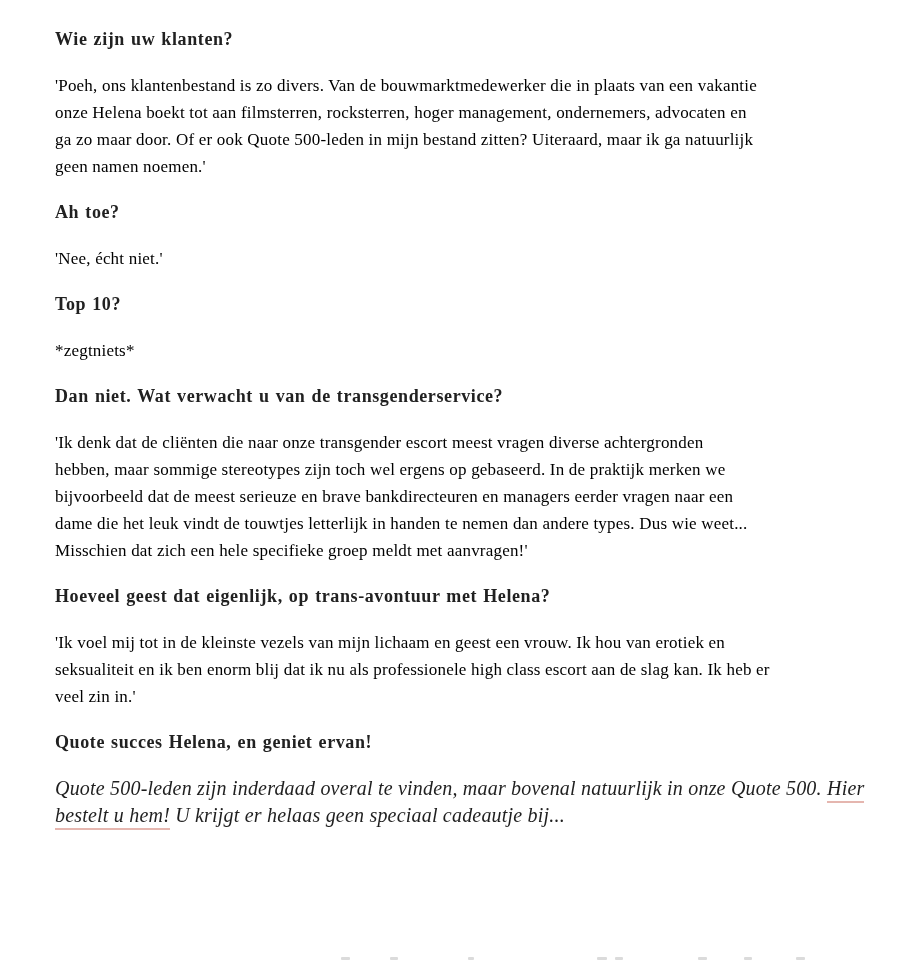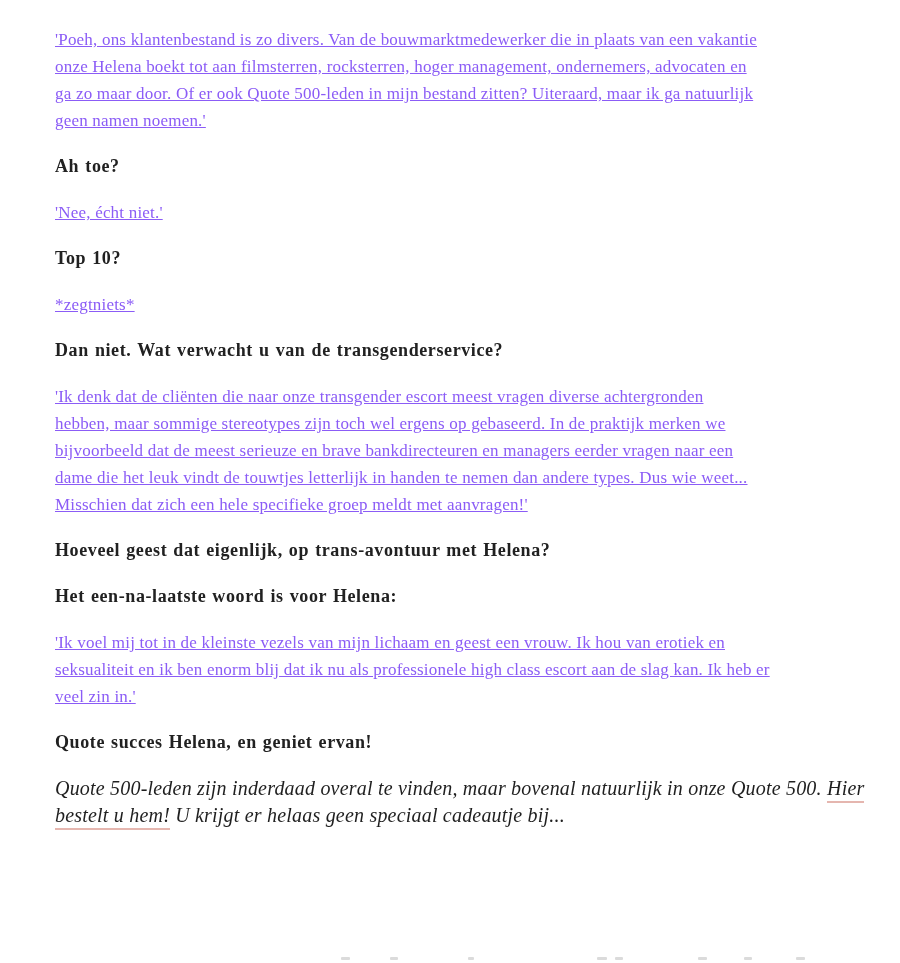--- a/index.html
+++ b/index.html
@@ -32,22 +32,21 @@
     white-space: nowrap;
   }
   .para {
     margin: 0 0 19px 0;
   }
   .para .line {
     font-size: 17px;
     line-height: 27px;
     letter-spacing: 0.2px;
     white-space: nowrap;
-    color: #8b5cf6;
-    text-decoration: underline;
+    color: #000000;
   }
   .outro {
     margin: 8px 0 0 0;
     font-style: italic;
   }
   .outro .outro-line {
     font-size: 20px;
     line-height: 27px;
     letter-spacing: 0.2px;
     white-space: nowrap;
@@ -76,20 +75,21 @@
     background: #bdbdbd;
     opacity: 0.55;
     border-radius: 1px;
   }
 </style>
 </head>
 <body>
 
 <div class="article">
 
+  <h2 class="q-heading">Wie zijn uw klanten?</h2>
 
   <div class="para">
     <div class="line">'Poeh, ons klantenbestand is zo divers. Van de bouwmarktmedewerker die in plaats van een vakantie</div>
     <div class="line">onze Helena boekt tot aan filmsterren, rocksterren, hoger management, ondernemers, advocaten en</div>
     <div class="line">ga zo maar door. Of er ook Quote 500-leden in mijn bestand zitten? Uiteraard, maar ik ga natuurlijk</div>
     <div class="line">geen namen noemen.'</div>
   </div>
 
   <h2 class="q-heading">Ah toe?</h2>
 
@@ -109,21 +109,20 @@
     <div class="line">'Ik denk dat de cliënten die naar onze transgender escort meest vragen diverse achtergronden</div>
     <div class="line">hebben, maar sommige stereotypes zijn toch wel ergens op gebaseerd. In de praktijk merken we</div>
     <div class="line">bijvoorbeeld dat de meest serieuze en brave bankdirecteuren en managers eerder vragen naar een</div>
     <div class="line">dame die het leuk vindt de touwtjes letterlijk in handen te nemen dan andere types. Dus wie weet...</div>
     <div class="line">Misschien dat zich een hele specifieke groep meldt met aanvragen!'</div>
   </div>
 
   <h2 class="q-heading">Hoeveel geest dat eigenlijk, op trans-avontuur met Helena?</h2>
 
 
-  <h2 class="q-heading">Het een-na-laatste woord is voor Helena:</h2>
 
   <div class="para">
     <div class="line">'Ik voel mij tot in de kleinste vezels van mijn lichaam en geest een vrouw. Ik hou van erotiek en</div>
     <div class="line">seksualiteit en ik ben enorm blij dat ik nu als professionele high class escort aan de slag kan. Ik heb er</div>
     <div class="line">veel zin in.'</div>
   </div>
 
   <h2 class="q-heading">Quote succes Helena, en geniet ervan!</h2>
 
   <div class="outro">

